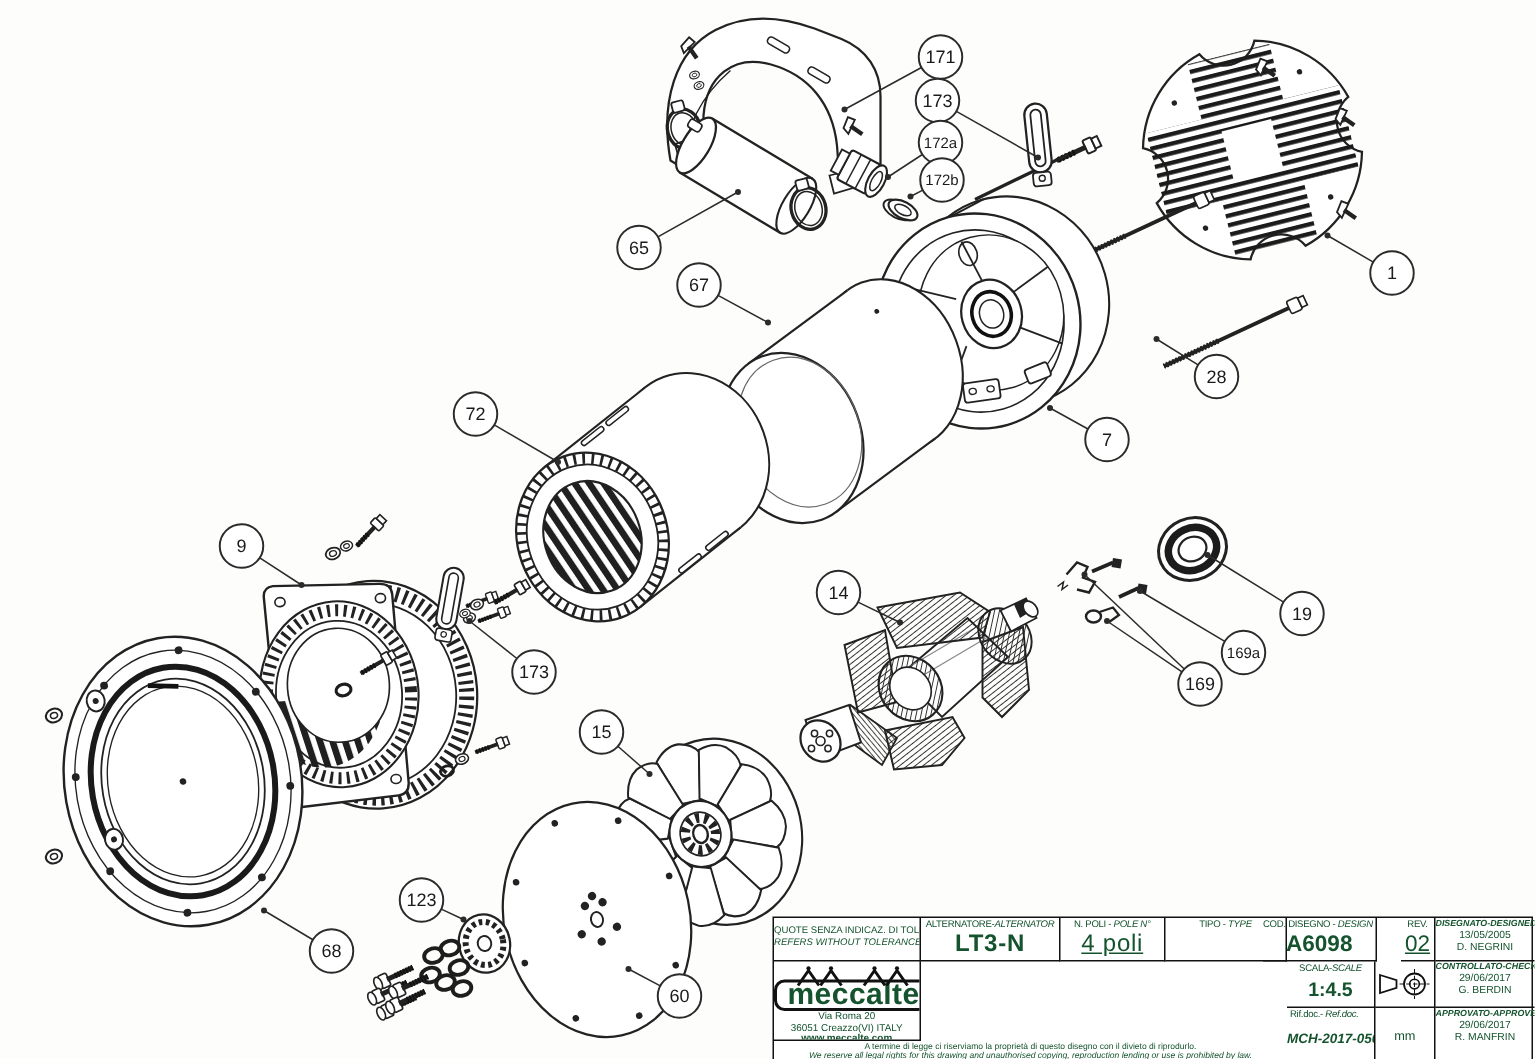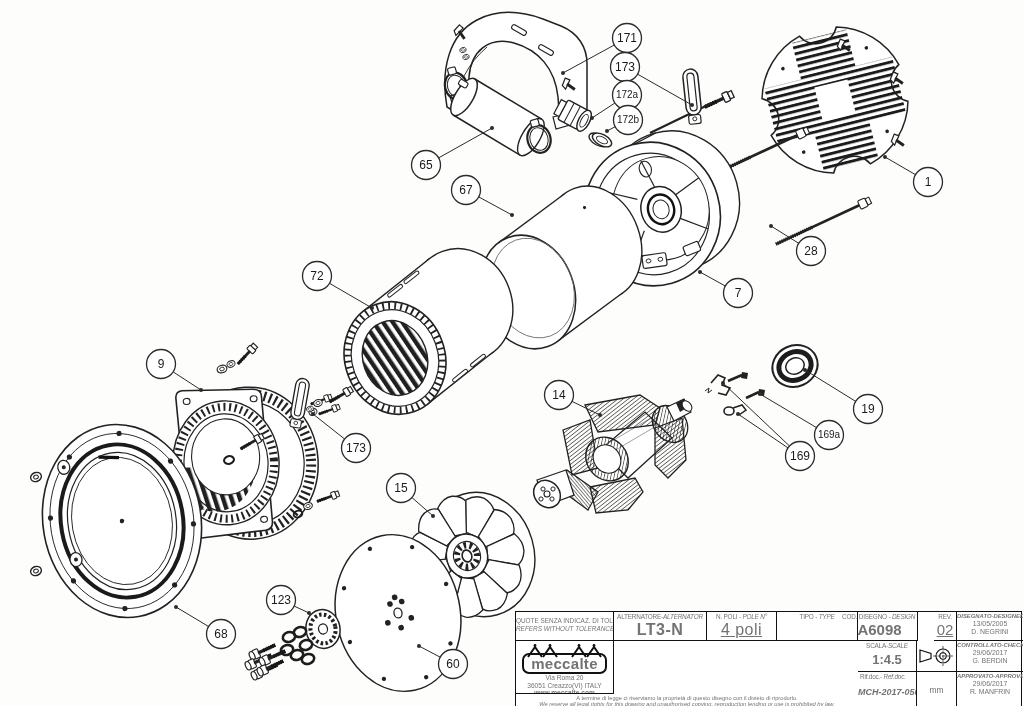--- a/index.html
+++ b/index.html
@@ -1,36 +1,36 @@
 <!DOCTYPE html>
 <html><head>
 <meta charset="utf-8">
 <style>
   html,body{margin:0;padding:0;background:#fff;}
   #page{position:relative;width:1024px;height:706px;background:#fdfdfc;overflow:hidden;
-        font-family:"Liberation Sans",sans-serif;color:#737373;}
+        font-family:"Liberation Sans",sans-serif;color:#14532d;}
   #drawing{position:absolute;left:0;top:0;}
   
   #titleblock{position:absolute;left:515px;top:611px;width:507px;height:120px;
               border:1.6px solid #111;box-sizing:border-box;background:#fff;}
   .cell{position:absolute;box-sizing:border-box;border-right:1.1px solid #111;border-bottom:1.1px solid #111;
         overflow:hidden;text-align:center;}
   .cell:last-child{border-right:none;}
   .hdr{font-size:6.4px;line-height:7.5px;letter-spacing:-0.2px;padding-top:1px;white-space:nowrap;}
   .hdr i{font-style:italic;}
   .val-big{font-size:16px;font-weight:700;letter-spacing:0.5px;line-height:18px;}
   .val-med{font-size:15px;font-weight:700;line-height:17px;}
   .sig{font-size:6.9px;line-height:8.2px;}
   .sig .lbl{font-size:5.9px;font-style:italic;font-weight:700;line-height:8px;white-space:nowrap;}
   .desc-line{font-size:8.6px;line-height:10px;letter-spacing:-0.1px;white-space:nowrap;}
   .desc-line.en{font-style:italic;}
   .tol1{font-size:6.4px;line-height:8px;margin-top:5px;white-space:nowrap;}
   .tol2{font-size:6.4px;line-height:8px;font-style:italic;white-space:nowrap;}
   .logobox{position:relative;display:inline-block;border:2px solid #111;border-radius:7px;
-           padding:0 7px;margin-top:12px;font-weight:700;font-size:15px;letter-spacing:0.3px;line-height:17px;}
+           padding:0 7px;margin-top:12px;font-weight:700;font-size:20px;letter-spacing:0.3px;line-height:17px;}
   .crown{position:absolute;top:-12px;left:50%;transform:translateX(-50%);}
   .addr{font-size:6.6px;line-height:7.6px;white-space:nowrap;}
   .disc1{font-size:5.7px;line-height:6.4px;margin-top:1px;white-space:nowrap;}
   .disc2{font-size:5.7px;line-height:6.4px;font-style:italic;white-space:nowrap;}
   .refv{font-size:9px;font-style:italic;font-weight:700;margin-top:6px;white-space:nowrap;}
   .mmwrap{display:flex;align-items:center;justify-content:center;gap:14px;height:100%;}
   .dimline{width:8px;height:1px;background:#111;}
   .mtxt{font-size:8.5px;}
 </style>
 </head>

